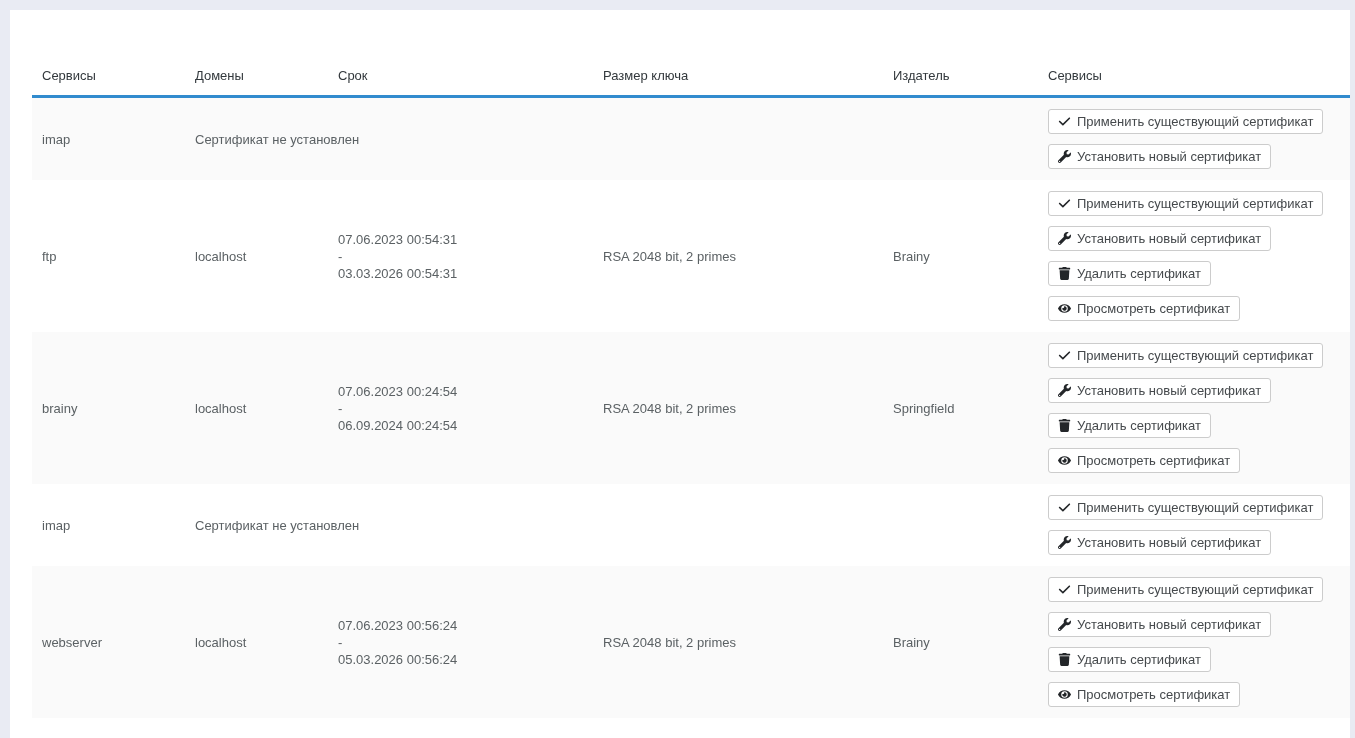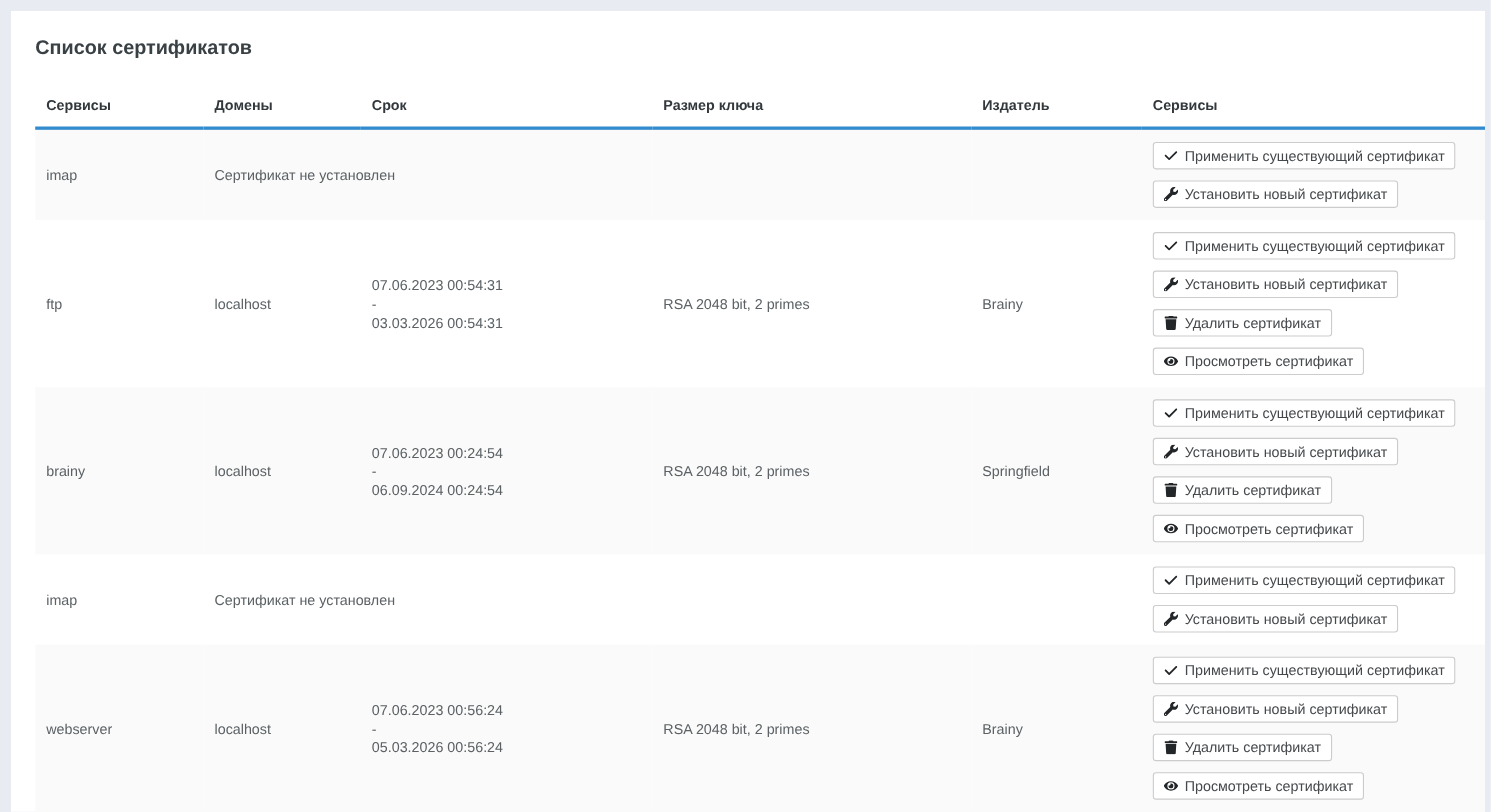--- a/index.html
+++ b/index.html
@@ -30,21 +30,21 @@
   }
   .tr { display: table-row; }
   .tr.stripe .td { background: #fafafa; }
   .th, .td {
     display: table-cell;
     vertical-align: middle;
     white-space: nowrap;
     overflow: visible;
   }
   .th {
-    font-weight: bold;
+    font-weight: normal;
     color: #32383c;
     padding: 0 10px 12px 10px;
     border-bottom: 3px solid #318bce;
     text-align: left;
     font-size: 13px;
   }
   .td {
     color: #5b6164;
     padding: 11px 10px;
     font-size: 13px;
@@ -98,21 +98,20 @@
     <symbol id="i-trash" viewBox="0 0 448 512">
       <path d="M432 32H312l-9.4-18.7A24 24 0 0 0 281.1 0H166.8a23.72 23.72 0 0 0-21.4 13.3L136 32H16A16 16 0 0 0 0 48v32a16 16 0 0 0 16 16h416a16 16 0 0 0 16-16V48a16 16 0 0 0-16-16zM53.2 467a48 48 0 0 0 47.9 45h245.8a48 48 0 0 0 47.9-45L416 128H32z"></path>
     </symbol>
     <symbol id="i-eye" viewBox="0 0 576 512">
       <path d="M572.52 241.4C518.29 135.59 410.93 64 288 64S57.68 135.64 3.48 241.41a32.35 32.35 0 0 0 0 29.19C57.71 376.41 165.07 448 288 448s230.32-71.64 284.52-177.41a32.35 32.35 0 0 0 0-29.19zM288 400a144 144 0 1 1 144-144 143.93 143.93 0 0 1-144 144zm0-240a95.31 95.31 0 0 0-25.31 3.43 47.85 47.85 0 0 1-66.29 66.29A95.92 95.92 0 1 0 288 160z"></path>
     </symbol>
   </defs>
 </svg>
 
 <div class="panel">
-  <div class="page-title">Список сертификатов</div>
 
   <div class="tbl">
 
     <div class="tr">
       <div class="th c-service">Сервисы</div>
       <div class="th c-domain">Домены</div>
       <div class="th c-term">Срок</div>
       <div class="th c-key">Размер ключа</div>
       <div class="th c-issuer">Издатель</div>
       <div class="th c-actions">Сервисы</div>

